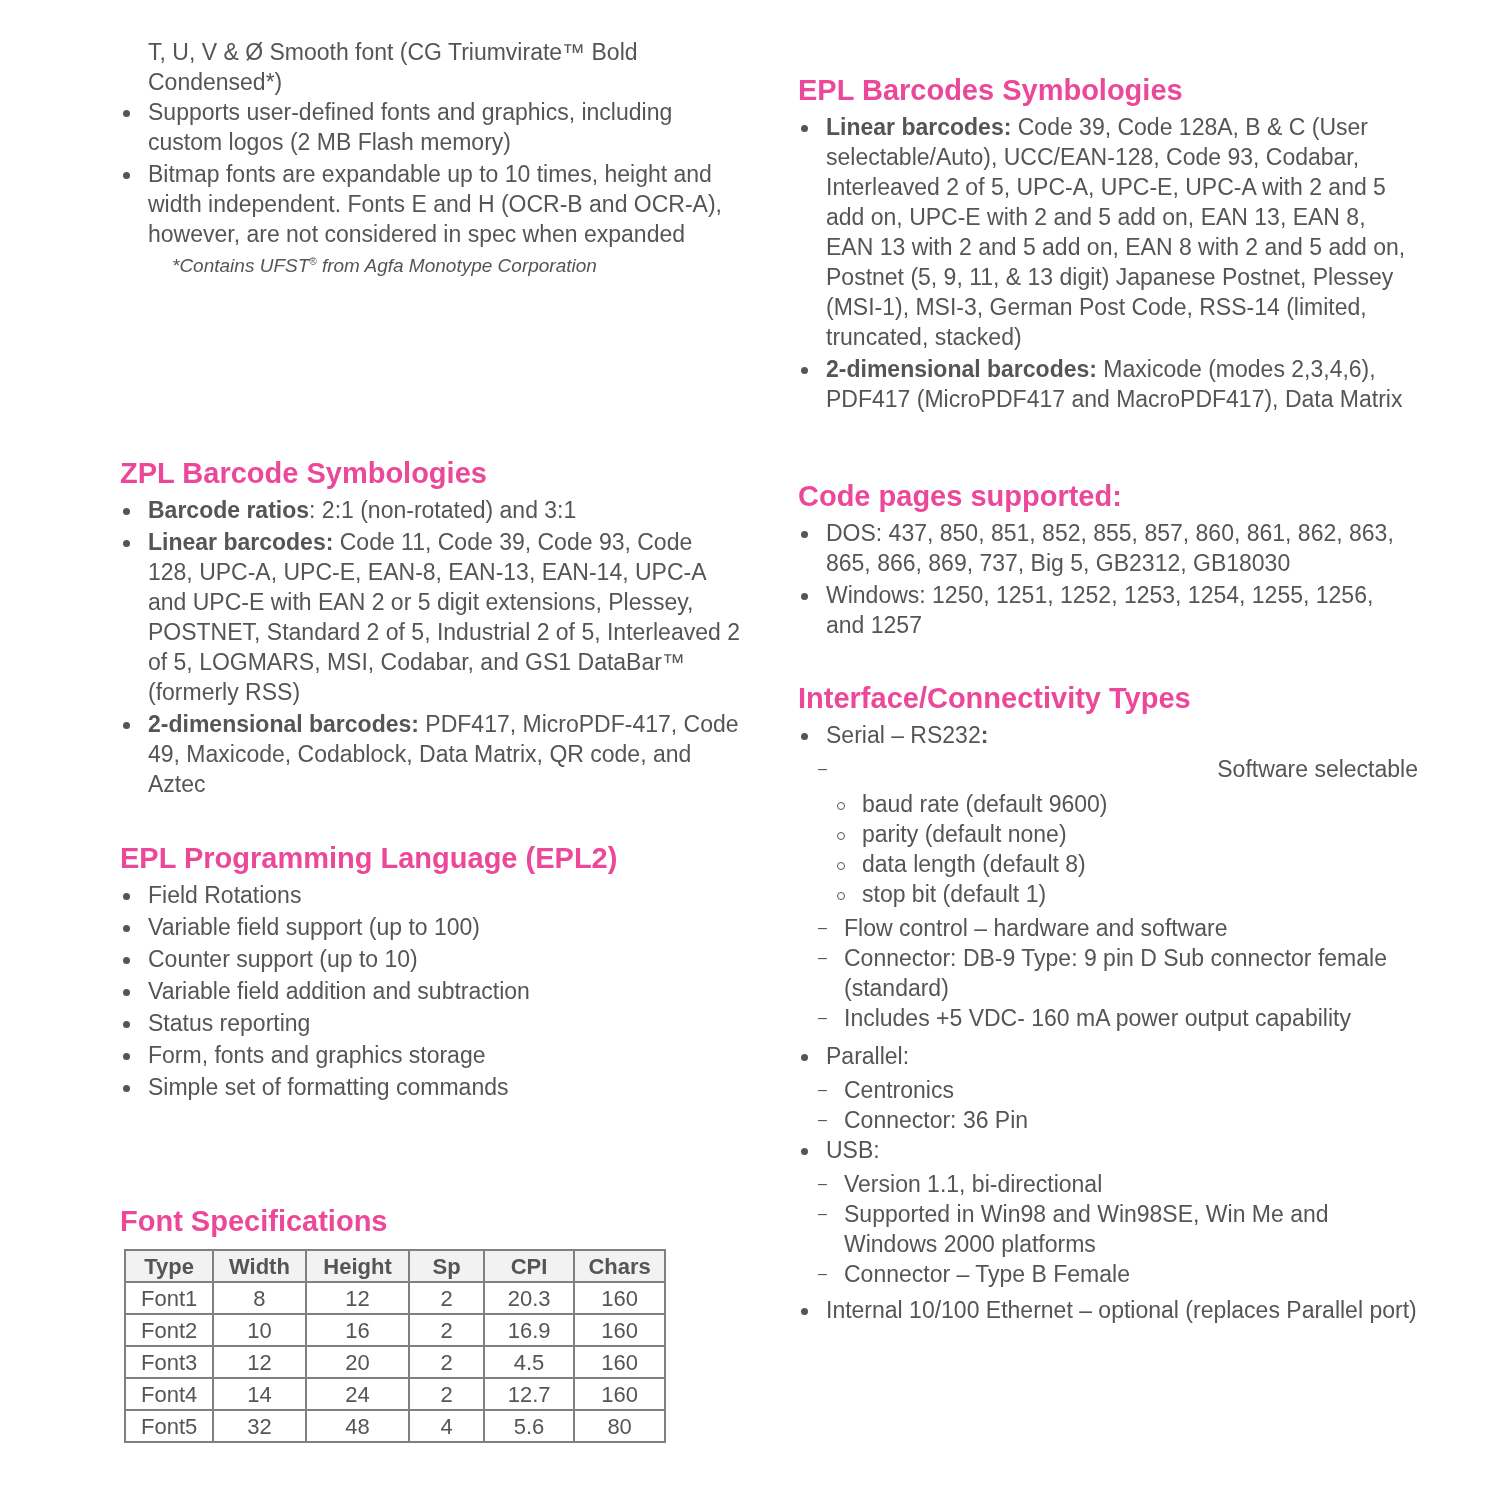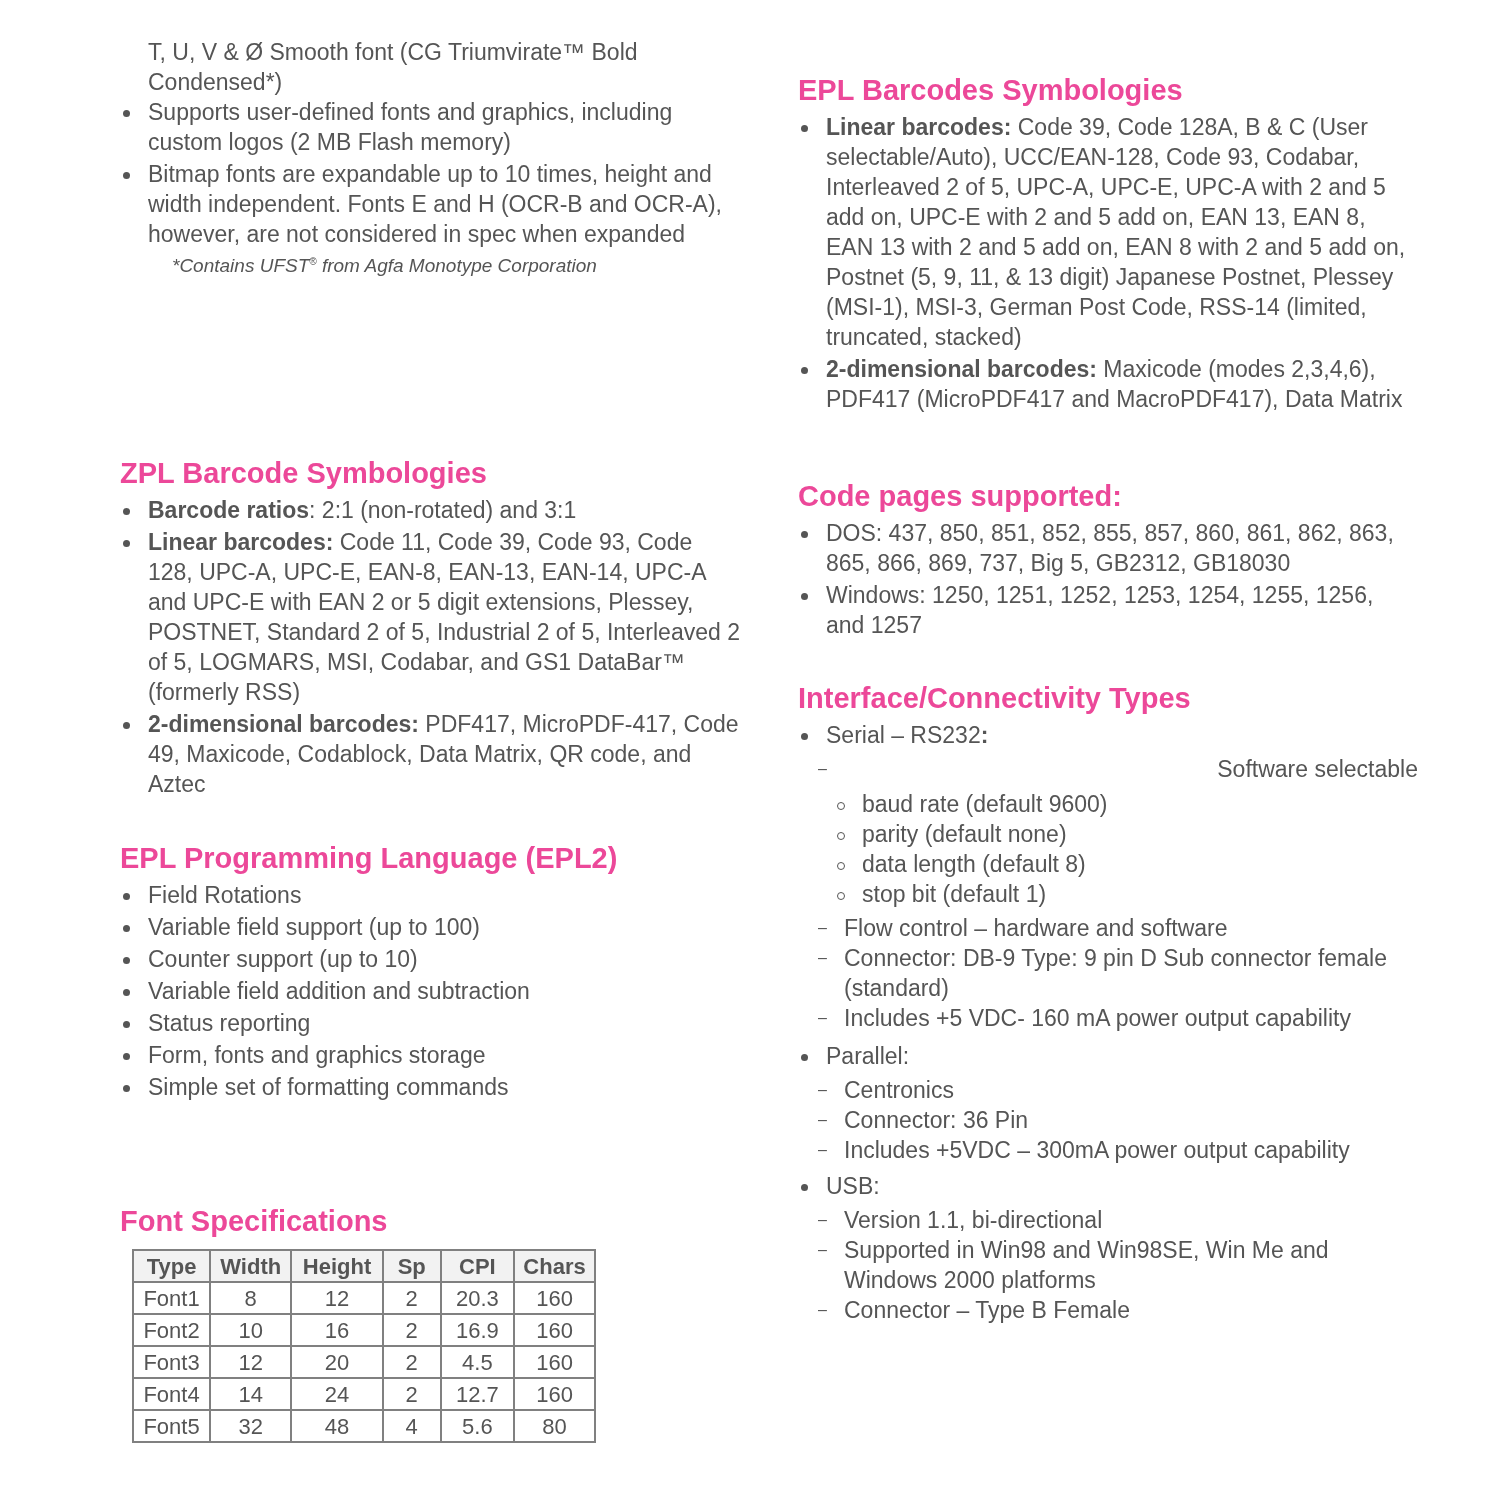--- a/index.html
+++ b/index.html
@@ -27,21 +27,21 @@
   li.o { position: relative; padding-left: 64px; }
   li.o::before {
     content: ""; position: absolute; left: 39px; top: 13px; width: 8px; height: 8px;
     border: 1.5px solid #555; border-radius: 50%; box-sizing: border-box;
   }
   .cont { padding-left: 28px; }
   strong { font-weight: bold; }
   .foot { font-style: italic; font-size: 19px; padding-left: 52px; margin-top: 2px; }
   sup { font-size: 10px; line-height: 0; }
   table {
-    border-collapse: collapse; position: absolute; left: 12px; width: 464px;
+    border-collapse: collapse; position: absolute; left: 4px; width: 542px;
     font-size: 22px;
   }
   th, td { border: 2px solid #808080; text-align: center; height: 30px; padding: 0; line-height: 29px; }
   th { background: #f2f2f2; font-weight: bold; }
 </style>
 </head>
 <body>
 
 <div class="col col-left">
 
@@ -160,22 +160,22 @@
       <li class="o">parity (default none)</li>
       <li class="o">data length (default 8)</li>
       <li class="o" style="margin-bottom:4px;">stop bit (default 1)</li>
       <li class="d" style="margin-bottom:0;">Flow control – hardware and software</li>
       <li class="d">Connector: DB-9 Type: 9 pin D Sub connector female (standard)</li>
       <li class="d" style="margin-bottom:8px;">Includes +5 VDC- 160 mA power output capability</li>
 
       <li class="b" style="margin-bottom:4px;">Parallel:</li>
       <li class="d">Centronics</li>
       <li class="d">Connector: 36 Pin</li>
-      <li class="d" style="margin-bottom:6px;">Includes +5VDC – 300mA power output capability</li>
 
       <li class="b" style="margin-bottom:4px;">USB:</li>
       <li class="d">Version 1.1, bi-directional</li>
       <li class="d">Supported in Win98 and Win98SE, Win Me and Windows 2000 platforms</li>
       <li class="d" style="margin-bottom:6px;">Connector – Type B Female</li>
 
+      <li class="b">Internal 10/100 Ethernet – optional (replaces Parallel port)</li>
     </ul>
   </div>
 </div>
 
 </body></html>

